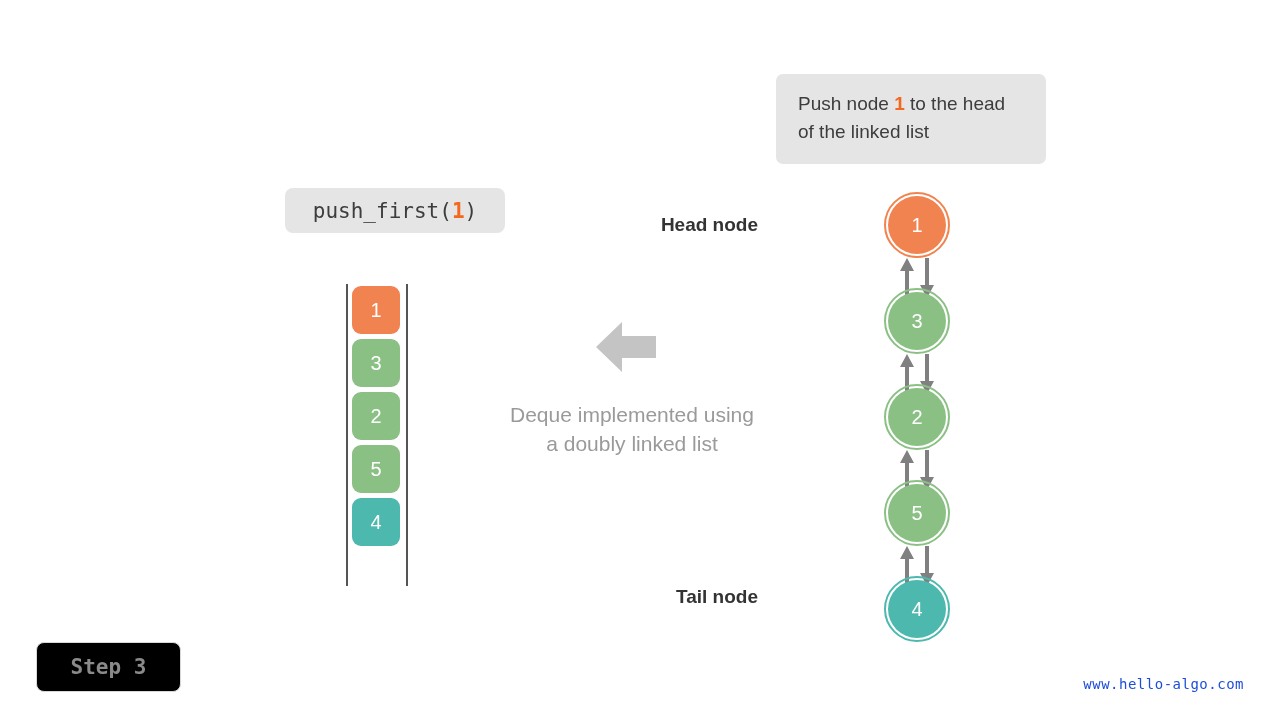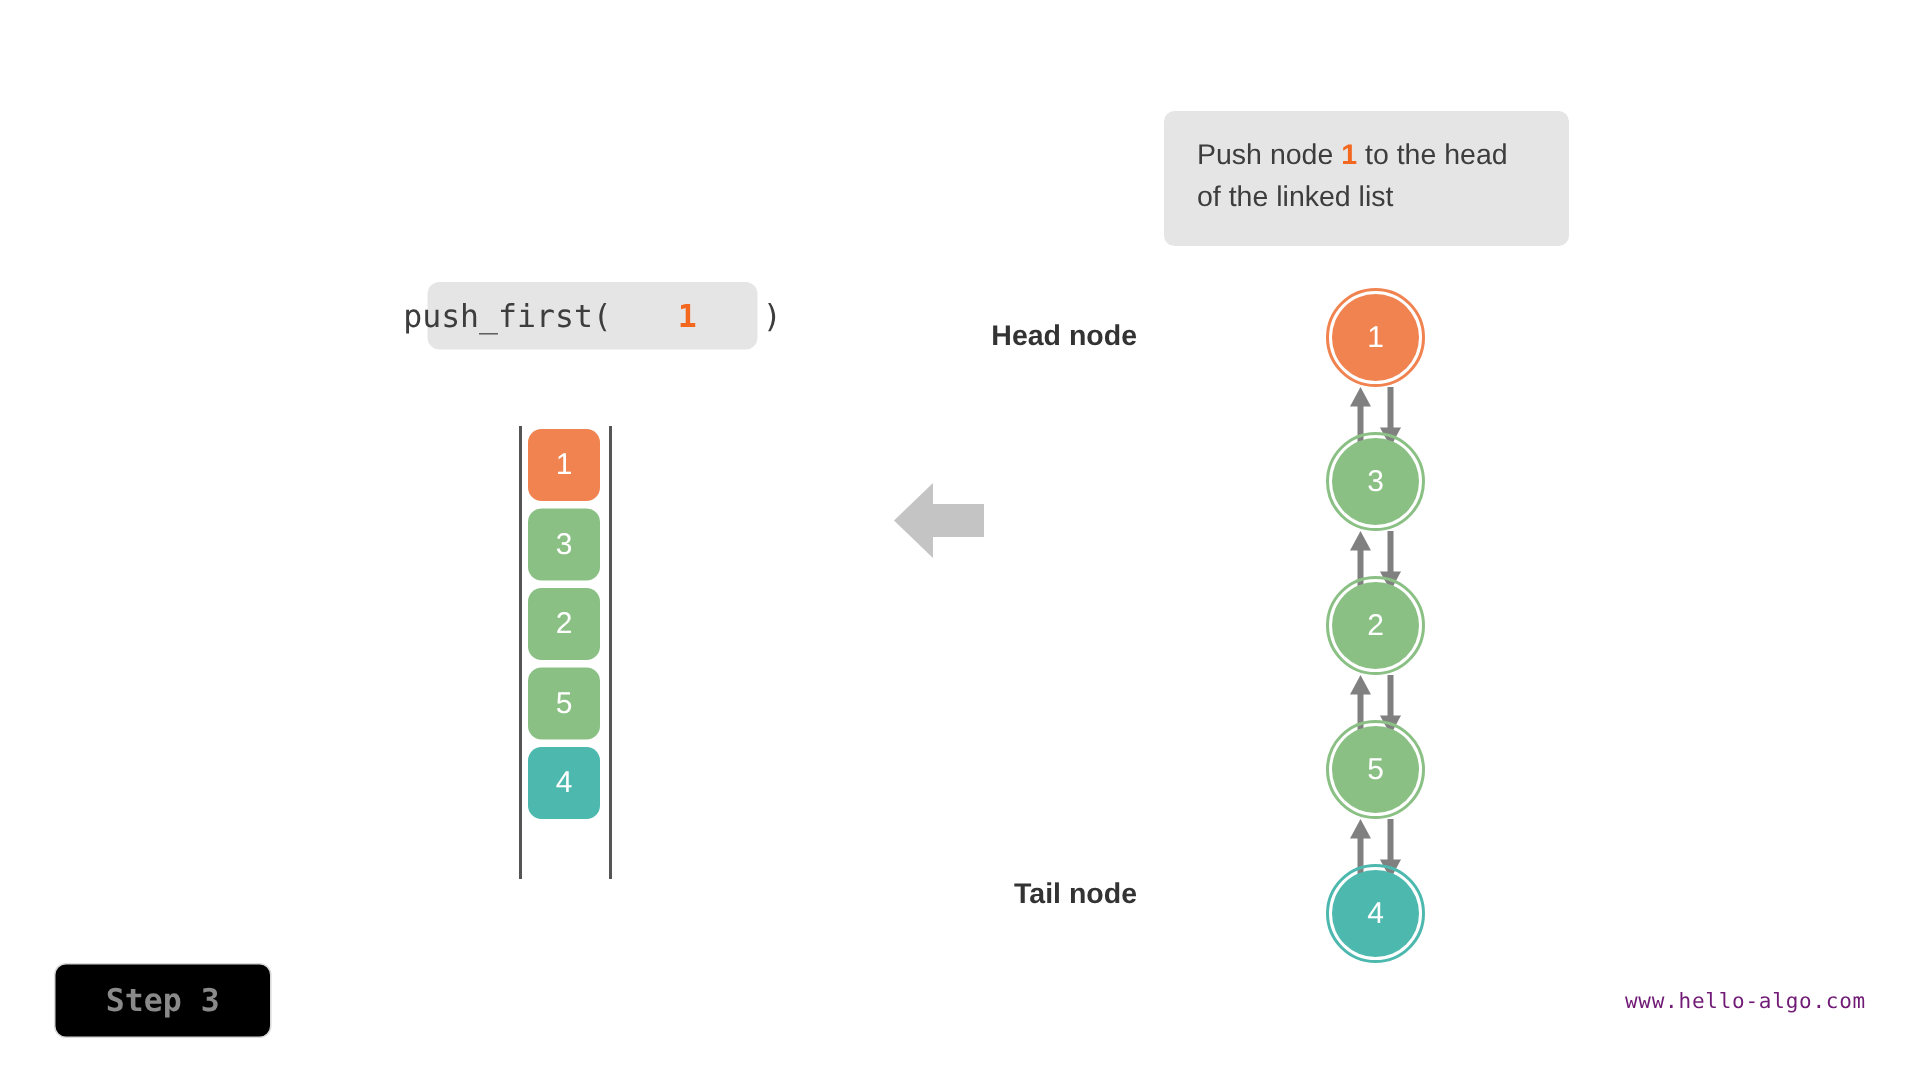--- a/index.html
+++ b/index.html
@@ -44,21 +44,20 @@
     box-sizing: border-box;
     background: #e5e5e5;
     border-radius: 8px;
     display: flex;
     align-items: center;
     justify-content: center;
     font-family: "DejaVu Sans Mono", "Liberation Mono", monospace;
     font-size: 21px;
     color: #3d3d3d;
     letter-spacing: 0px;
-    gap: 44px;
   }
   #op-pill .accent { color: #f4671f; font-weight: bold; }
 
   
   #deque {
     position: absolute;
     left: 345px;
     top: 284px;
     width: 64px;
     height: 302px;
@@ -175,24 +174,24 @@
     font-family: "DejaVu Sans Mono", "Liberation Mono", monospace;
     font-size: 21px;
     font-weight: bold;
     color: #8a8a8a;
   }
 
   
   #watermark {
     position: absolute;
     right: 36px;
-    top: 660px;
+    top: 676px;
     font-family: "DejaVu Sans Mono", "Liberation Mono", monospace;
     font-size: 14px;
-    color: #701a75;
+    color: #1d4ed8;
     letter-spacing: 0.5px;
   }
 </style>
 </head>
 <body>
 
 <div id="callout">
   <span>Push node </span><span class="accent">1</span><span> to the head of the linked list</span>
 </div>
 
@@ -224,20 +223,22 @@
     </div>
 </div>
 
 <div id="big-arrow">
   <svg width="60" height="50" viewBox="0 0 60 50">
     <polygon points="0,25 26,0 26,14 60,14 60,36 26,36 26,50" fill="#c4c4c4"></polygon>
   </svg>
 </div>
 
 <div id="caption">
+  <div>Deque implemented using</div>
+  <div>a doubly linked list</div>
 </div>
 
 <div id="linked-list">
   <div id="ll-edges">
       <div class="edge" style="top: 68px;"><svg width="58" height="40" viewBox="0 0 58 40">
           <g stroke="#808080" stroke-width="4" fill="none">
             <line x1="19" y1="40" x2="19" y2="10"></line>
             <line x1="39" y1="0" x2="39" y2="30"></line>
           </g>
           <polygon points="19,0 12,13 26,13" fill="#808080"></polygon>

